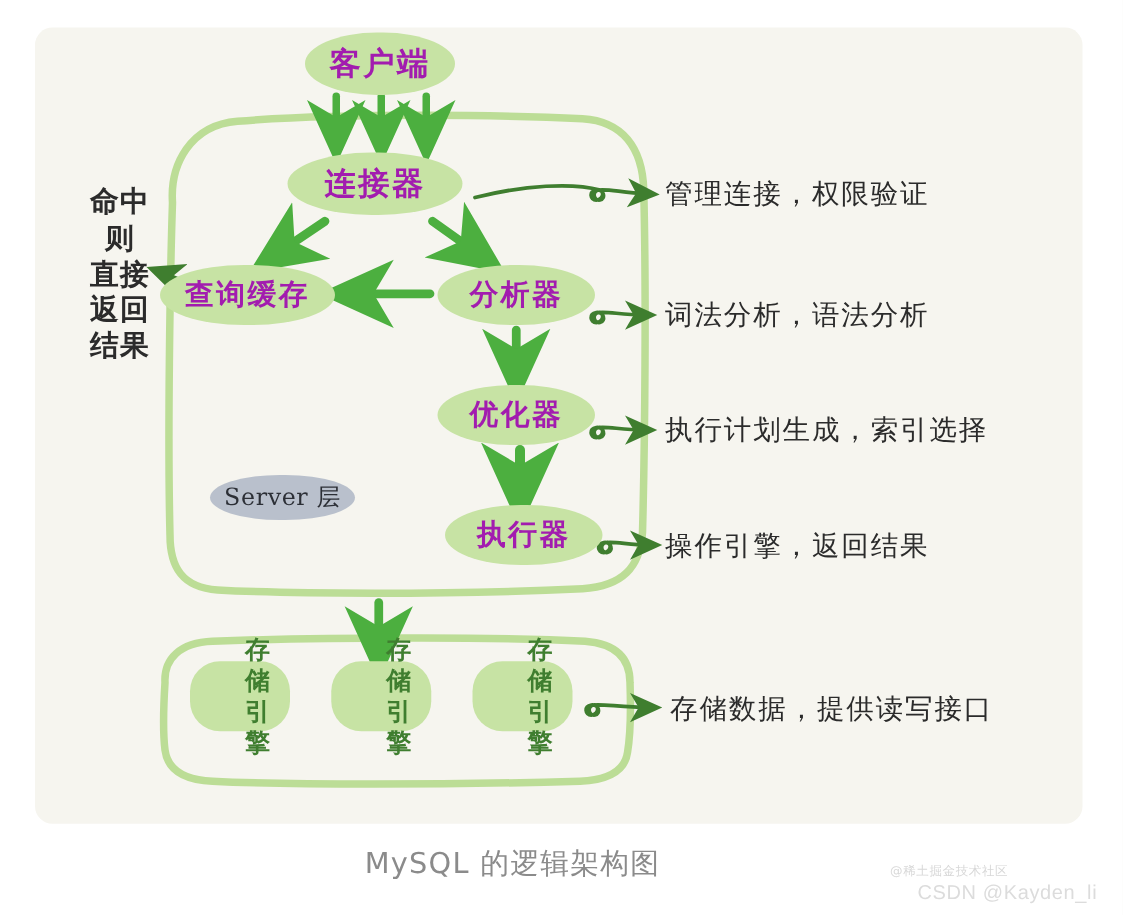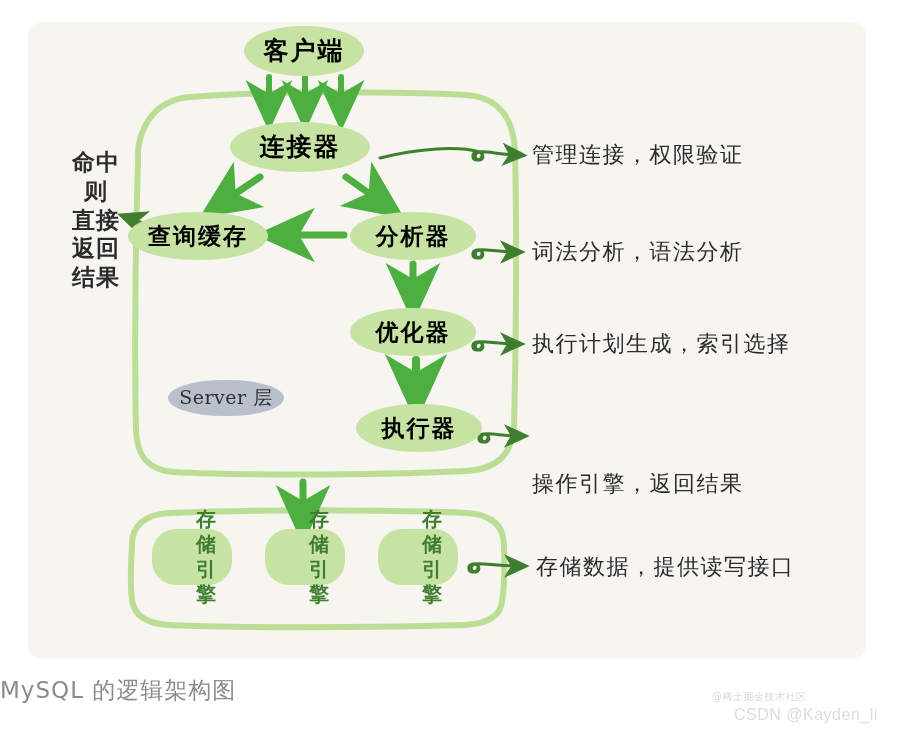--- a/index.html
+++ b/index.html
@@ -33,21 +33,21 @@
     pointer-events: none;
   }
 
   
   .pill {
     position: absolute;
     display: flex;
     align-items: center;
     justify-content: center;
     background: #c7e3a4;
-    color: #000000;
+    color: #a21caf;
     font-family: "DejaVu Sans", sans-serif;
     font-weight: 700;
     letter-spacing: 2px;
     text-align: center;
     line-height: 1.05;
     border-radius: 48% / 50%;
     filter: blur(0.2px);
   }
 
   #n-client    { left: 216px; top: 4px;   width: 120px; height: 50px;  font-size: 25px; }
@@ -98,21 +98,21 @@
     color: #2b2b2b;
     font-family: "DejaVu Sans", sans-serif;
     font-weight: 400;
     font-size: 22px;
     letter-spacing: 1.5px;
     white-space: nowrap;
   }
   #note1 { left: 504px; top: 118px; }
   #note2 { left: 504px; top: 215px; }
   #note3 { left: 504px; top: 307px; }
-  #note4 { left: 504px; top: 400px; margin-top: 47px; }
+  #note4 { left: 504px; top: 400px; }
   #note5 { left: 508px; top: 530px; }
 
   
   #left-note {
     position: absolute;
     left: 42px; top: 128px;
     width: 52px;
     display: flex;
     flex-direction: column;
     gap: 4px;
@@ -124,20 +124,21 @@
     line-height: 1.08;
     text-align: center;
   }
   #left-note span { display: block; }
 
   
   #caption {
     position: absolute;
     left: 0; top: 675px;
     width: 820px;
+    text-align: center;
     color: #8b8b8b;
     font-family: "DejaVu Sans", sans-serif;
     font-size: 23px;
     letter-spacing: 1px;
   }
   #wm-juejin {
     position: absolute;
     left: 712px; top: 690px;
     color: #d8d8d8;
     font-family: "DejaVu Sans", sans-serif;

